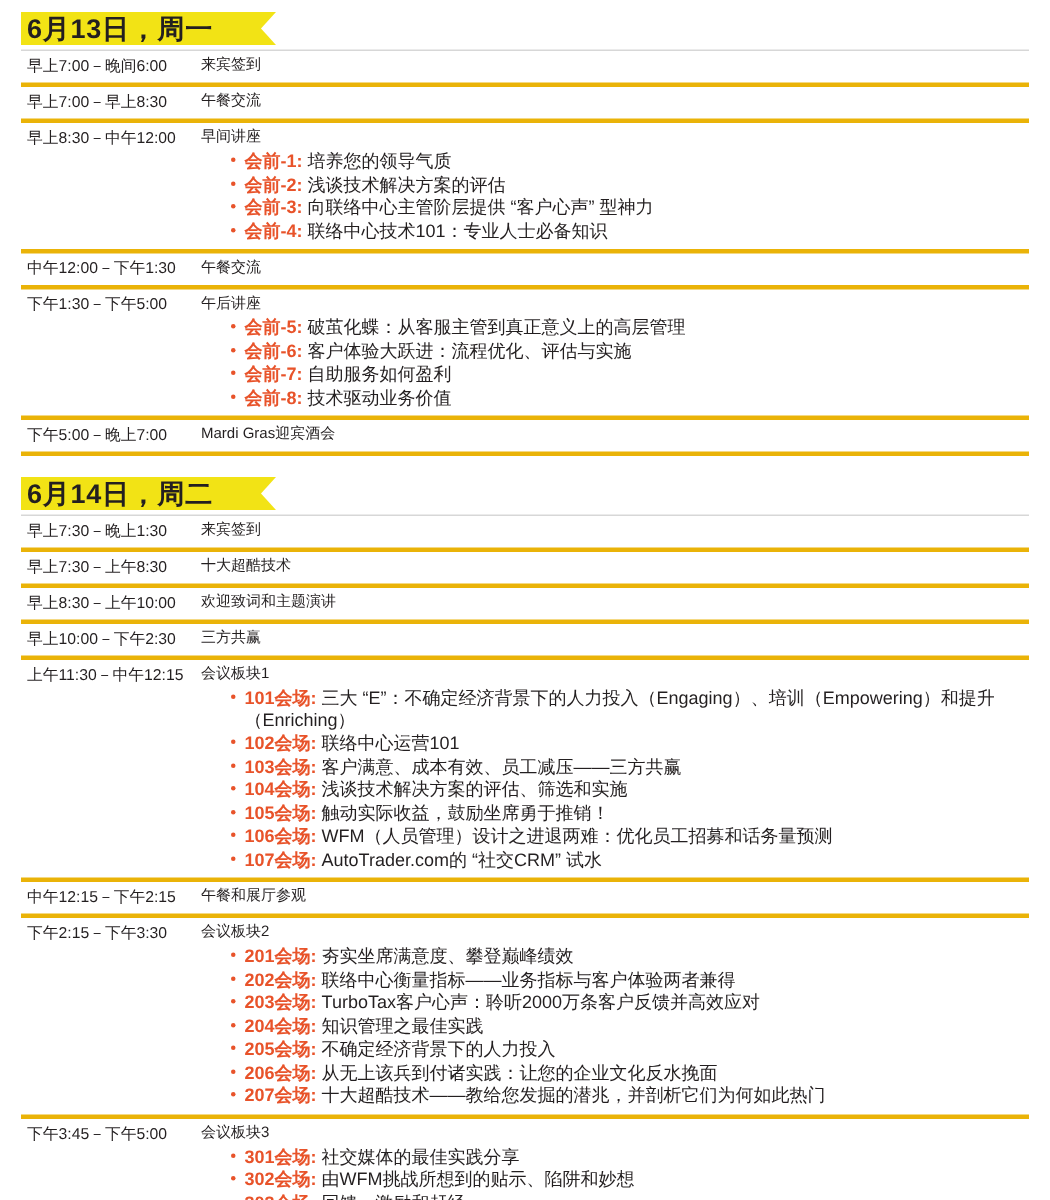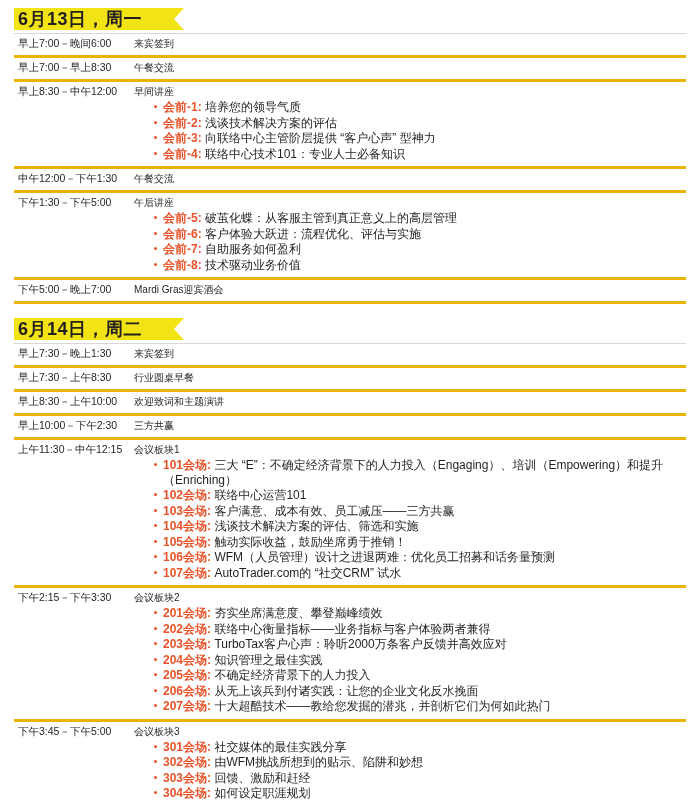--- a/index.html
+++ b/index.html
@@ -198,21 +198,21 @@
     <tbody>
       <tr class="first-row">
         <td class="col-time">早上7:30－晚上1:30</td>
         <td class="col-body">
           <div class="evt-title">来宾签到</div>
         </td>
       </tr>
       <tr>
         <td class="col-time">早上7:30－上午8:30</td>
         <td class="col-body">
-          <div class="evt-title">行业圆桌早餐</div>
+          <div class="evt-title">十大超酷技术</div>
         </td>
       </tr>
       <tr>
         <td class="col-time">早上8:30－上午10:00</td>
         <td class="col-body">
           <div class="evt-title">欢迎致词和主题演讲</div>
         </td>
       </tr>
       <tr>
         <td class="col-time">早上10:00－下午2:30</td>
@@ -229,20 +229,26 @@
             <li><span class="bullet"></span><span class="code">102会场:</span> <span class="sess-text">联络中心运营101</span></li>
             <li><span class="bullet"></span><span class="code">103会场:</span> <span class="sess-text">客户满意、成本有效、员工减压——三方共赢</span></li>
             <li><span class="bullet"></span><span class="code">104会场:</span> <span class="sess-text">浅谈技术解决方案的评估、筛选和实施</span></li>
             <li><span class="bullet"></span><span class="code">105会场:</span> <span class="sess-text">触动实际收益，鼓励坐席勇于推销！</span></li>
             <li><span class="bullet"></span><span class="code">106会场:</span> <span class="sess-text">WFM（人员管理）设计之进退两难：优化员工招募和话务量预测</span></li>
             <li><span class="bullet"></span><span class="code">107会场:</span> <span class="sess-text">AutoTrader.com的 “社交CRM” 试水</span></li>
           </ul>
         </td>
       </tr>
       <tr>
+        <td class="col-time">中午12:15－下午2:15</td>
+        <td class="col-body">
+          <div class="evt-title">午餐和展厅参观</div>
+        </td>
+      </tr>
+      <tr>
         <td class="col-time">下午2:15－下午3:30</td>
         <td class="col-body">
           <div class="evt-title">会议板块2</div>
           <ul class="sessions indent-block">
             <li><span class="bullet"></span><span class="code">201会场:</span> <span class="sess-text">夯实坐席满意度、攀登巅峰绩效</span></li>
             <li><span class="bullet"></span><span class="code">202会场:</span> <span class="sess-text">联络中心衡量指标——业务指标与客户体验两者兼得</span></li>
             <li><span class="bullet"></span><span class="code">203会场:</span> <span class="sess-text">TurboTax客户心声：聆听2000万条客户反馈并高效应对</span></li>
             <li><span class="bullet"></span><span class="code">204会场:</span> <span class="sess-text">知识管理之最佳实践</span></li>
             <li><span class="bullet"></span><span class="code">205会场:</span> <span class="sess-text">不确定经济背景下的人力投入</span></li>
             <li><span class="bullet"></span><span class="code">206会场:</span> <span class="sess-text">从无上该兵到付诸实践：让您的企业文化反水挽面</span></li>

